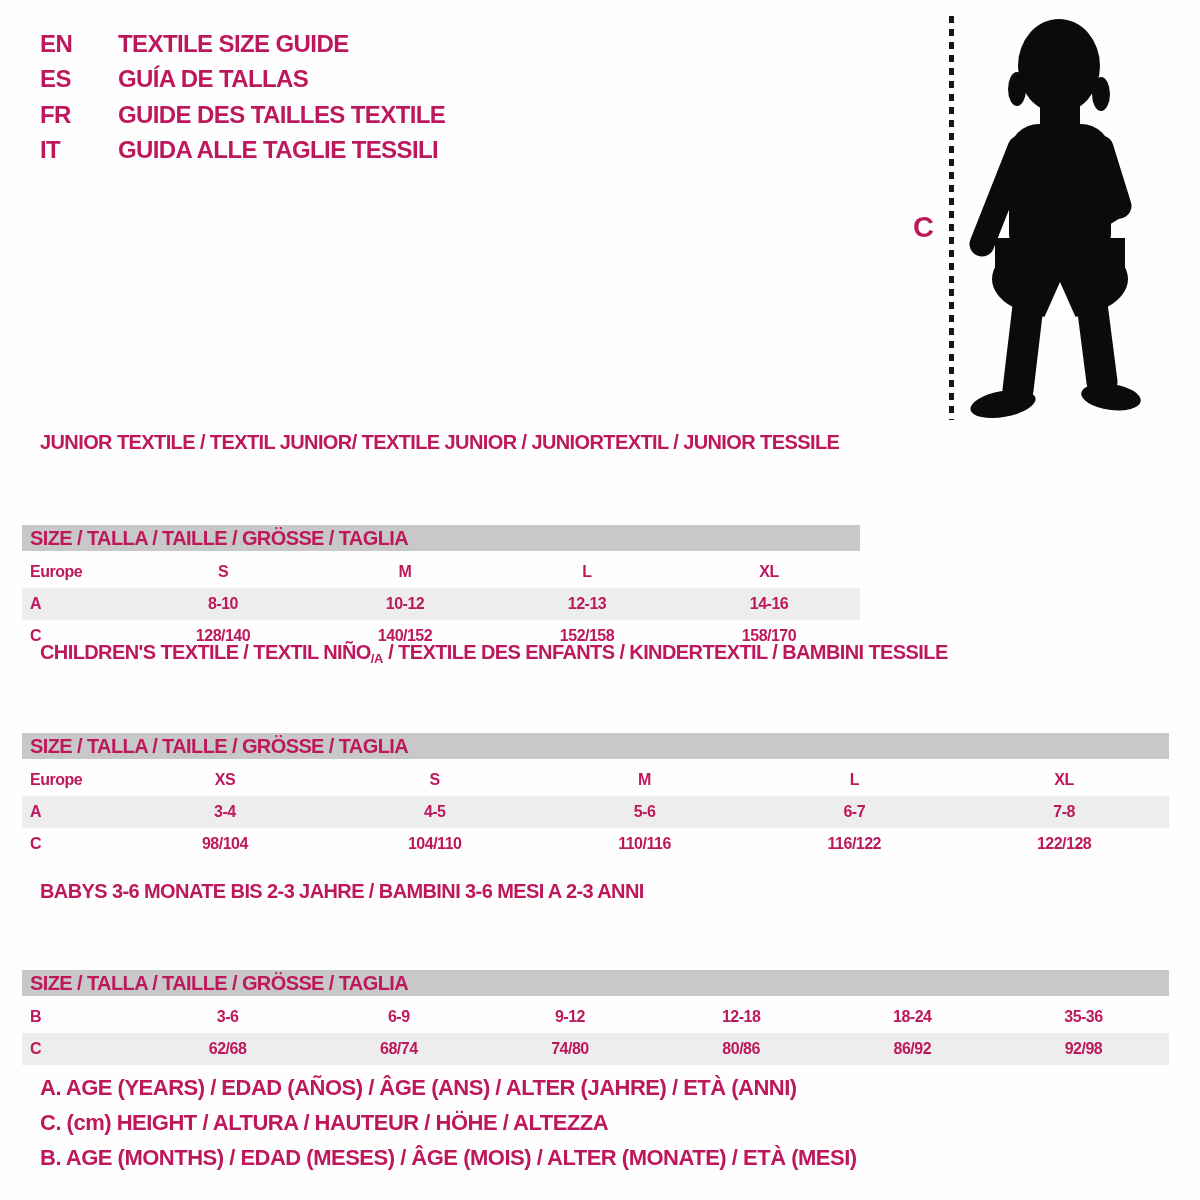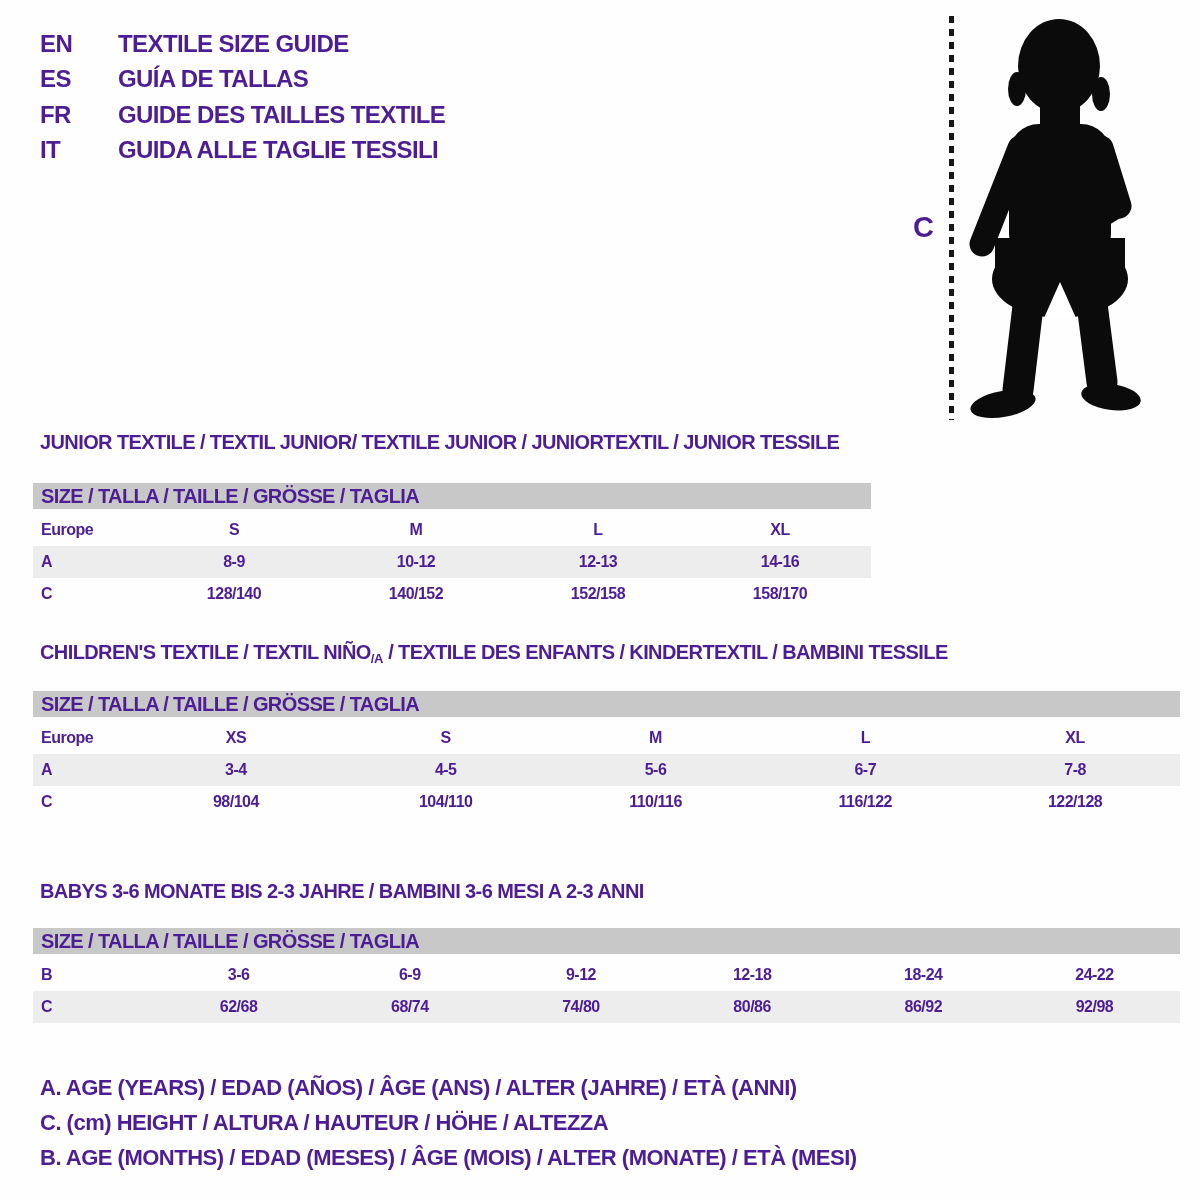--- a/index.html
+++ b/index.html
@@ -1,36 +1,36 @@
 <!DOCTYPE html>
 <html><head>
 <meta charset="utf-8">
 <style>
   html,body{margin:0;padding:0;background:#fff;}
   .page{position:relative;width:1200px;height:1200px;background:#fffefe;overflow:hidden;
-        font-family:"Liberation Sans",sans-serif;color:#4c1d95;}
+        font-family:"Liberation Sans",sans-serif;color:#be185d;}
 
   
   .lang{position:absolute;left:40px;top:26px;}
   .lang-row{display:flex;height:35.5px;align-items:center;font-size:24px;font-weight:bold;letter-spacing:-0.6px;}
   .lang-code{width:78px;}
   .lang-title{white-space:nowrap;}
 
   
   .dash-line{position:absolute;left:949px;top:16px;width:5px;height:404px;
              background:repeating-linear-gradient(to bottom,#161616 0 7px,transparent 7px 13px);}
   .height-label{position:absolute;left:913px;top:211px;font-size:29px;font-weight:bold;}
   .toddler{position:absolute;left:962px;top:16px;width:180px;height:405px;}
 
   
   .sec-head{position:absolute;left:40px;font-size:20px;font-weight:bold;letter-spacing:-0.6px;white-space:nowrap;}
   .sub{font-size:13px;vertical-align:-4px;letter-spacing:-0.3px;}
 
   
-  .table{position:absolute;left:33px;}
+  .table{position:absolute;left:22px;margin-top:42px;}
   .size-bar{height:26px;background:#c8c8c8;font-size:20px;font-weight:bold;letter-spacing:-0.6px;
             line-height:27px;padding-left:8px;margin-bottom:5px;}
   .trow{display:flex;height:32px;align-items:center;font-size:16px;font-weight:bold;letter-spacing:-0.5px;}
   .trow.stripe{background:#ededed;}
   .tlabel{padding-left:8px;box-sizing:content-box;}
   .tcell{flex:1;text-align:center;}
   .t-junior{width:838px;}  .t-junior .tlabel{width:102px;}
   .t-child{width:1147px;}  .t-child .tlabel{width:90px;}
   .t-baby{width:1147px;}   .t-baby .tlabel{width:112px;}
 
@@ -89,21 +89,21 @@
     <div class="size-bar">SIZE / TALLA / TAILLE / GRÖSSE / TAGLIA</div>
     <div class="trow">
       <div class="tlabel">Europe</div>
       <div class="tcell">S</div>
       <div class="tcell">M</div>
       <div class="tcell">L</div>
       <div class="tcell">XL</div>
     </div>
     <div class="trow stripe">
       <div class="tlabel">A</div>
-      <div class="tcell">8-9</div>
+      <div class="tcell">8-10</div>
       <div class="tcell">10-12</div>
       <div class="tcell">12-13</div>
       <div class="tcell">14-16</div>
     </div>
     <div class="trow">
       <div class="tlabel">C</div>
       <div class="tcell">128/140</div>
       <div class="tcell">140/152</div>
       <div class="tcell">152/158</div>
       <div class="tcell">158/170</div>
@@ -144,21 +144,21 @@
   <div class="sec-head" style="top:880px">BABYS 3-6 MONATE BIS 2-3 JAHRE / BAMBINI 3-6 MESI A 2-3 ANNI</div>
   <div class="table t-baby" style="top:928px">
     <div class="size-bar">SIZE / TALLA / TAILLE / GRÖSSE / TAGLIA</div>
     <div class="trow">
       <div class="tlabel">B</div>
       <div class="tcell">3-6</div>
       <div class="tcell">6-9</div>
       <div class="tcell">9-12</div>
       <div class="tcell">12-18</div>
       <div class="tcell">18-24</div>
-      <div class="tcell">24-22</div>
+      <div class="tcell">35-36</div>
     </div>
     <div class="trow stripe">
       <div class="tlabel">C</div>
       <div class="tcell">62/68</div>
       <div class="tcell">68/74</div>
       <div class="tcell">74/80</div>
       <div class="tcell">80/86</div>
       <div class="tcell">86/92</div>
       <div class="tcell">92/98</div>
     </div>

